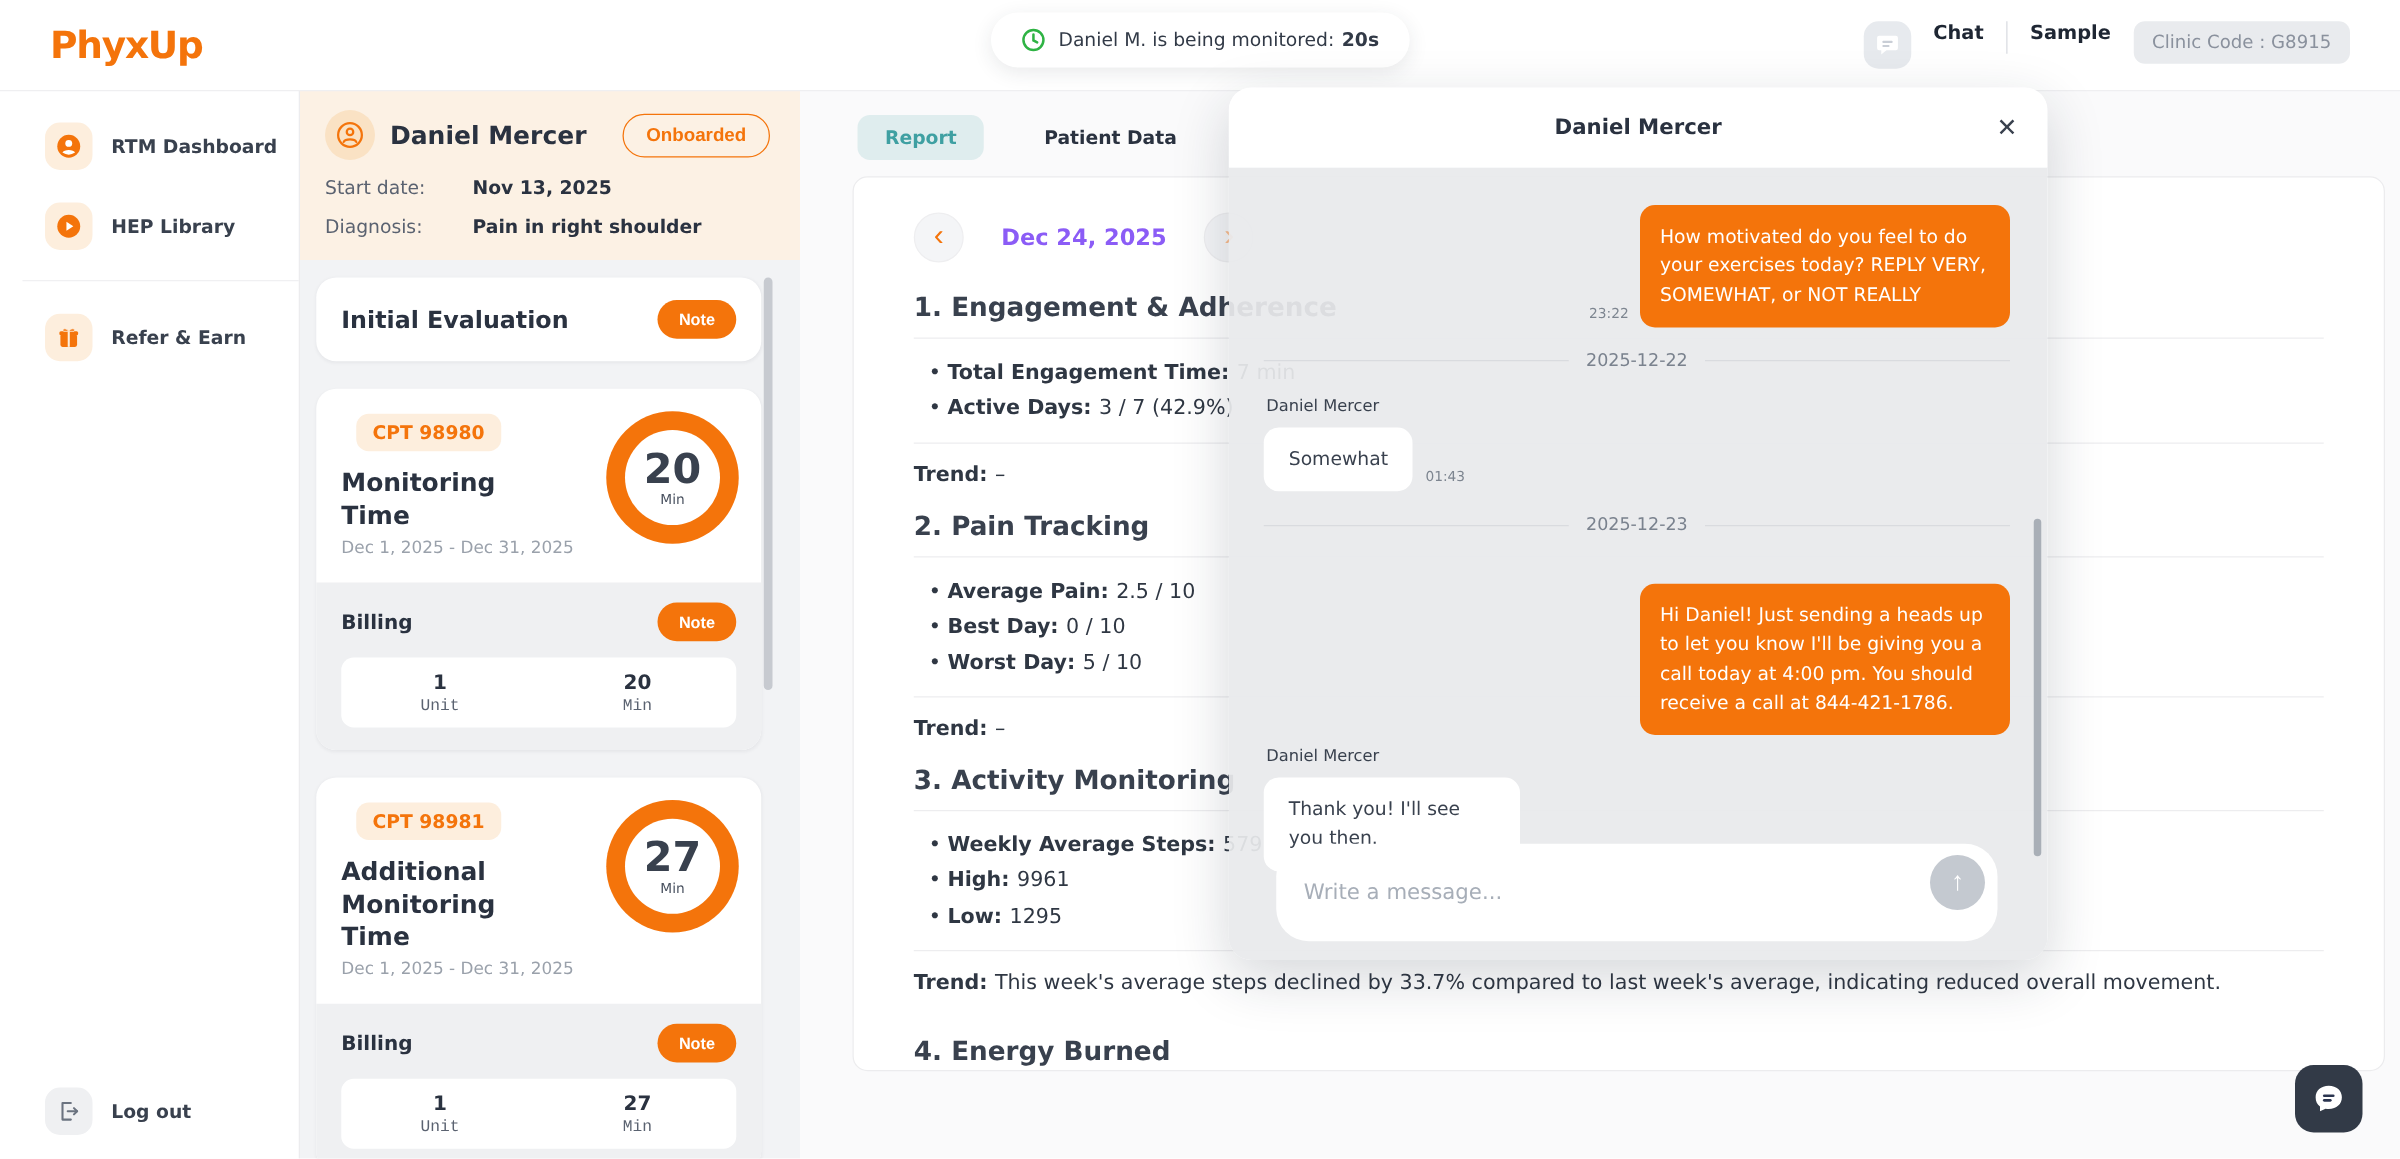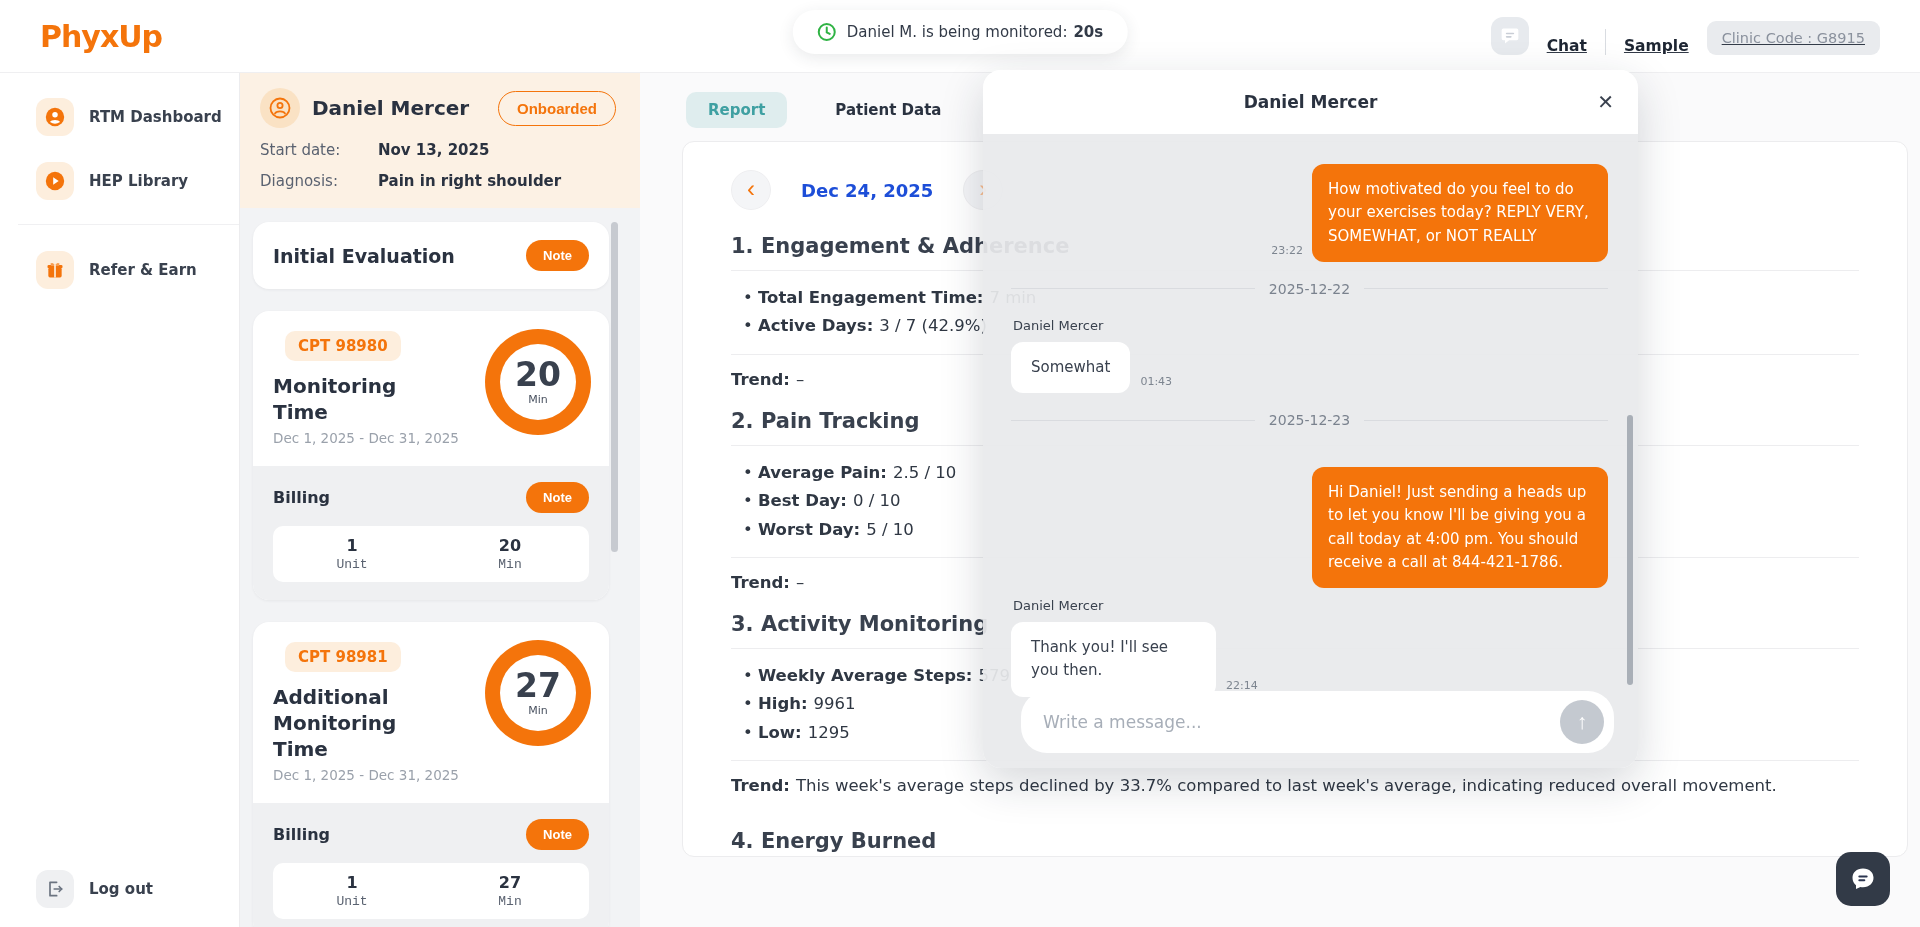--- a/index.html
+++ b/index.html
@@ -8,21 +8,21 @@
   .app { position:relative; width:1920px; height:927px; background:#fff; overflow:hidden; }
 
   
   .header { position:absolute; left:0; top:0; width:1920px; height:72px; background:#fff;
             box-shadow:0 1px 0 #efeff1; display:flex; align-items:center; padding:0 40px; z-index:30; }
   .logo { color:#F4740B; font-size:30px; font-weight:800; letter-spacing:-1px; }
   .monitor-pill { position:absolute; left:50%; top:10px; transform:translateX(-50%); height:44px;
                   background:#fff; border-radius:22px; box-shadow:0 4px 16px rgba(40,50,60,.10);
                   display:flex; align-items:center; gap:10px; padding:0 24px; font-size:15px; color:#323A47; }
   .monitor-pill b { font-weight:800; }
-  .hdr-right { margin-left:auto; display:flex; align-items:flex-end; gap:18px;text-decoration:underline; }
+  .hdr-right { margin-left:auto; display:flex; align-items:flex-start; gap:18px; }
   .hdr-chat-ic { width:38px; height:38px; border-radius:12px; background:#E7EAEE; display:flex; align-items:center; justify-content:center; }
   .hdr-label { font-size:15.5px; font-weight:600; color:#1E2633; }
   .hdr-divider { width:1px; height:26px; background:#D9DCE1; }
   .clinic-pill { background:#E9EBEE; color:#8A919D; font-size:14.5px; padding:9px 15px; border-radius:9px; }
 
   
   .sidebar { position:absolute; left:0; top:72px; width:240px; bottom:0; background:#fff; border-right:1px solid #ECECEE; }
   .side-item { display:flex; align-items:center; gap:15px; margin:26px 0 0 36px; cursor:pointer; }
   .side-ic { width:38px; height:38px; border-radius:12px; background:#FDEEDD; display:flex; align-items:center; justify-content:center; }
   .side-label { font-size:15px; font-weight:600; color:#39414E; }
@@ -74,21 +74,21 @@
   .tabs { display:flex; align-items:center; gap:48px; padding:20px 0 0 46px; }
   .tab { font-size:15px; font-weight:600; color:#2A3240; padding:9px 0; cursor:pointer;text-align:right; }
   .tab.active { background:#DFEDEE; color:#3FA0A2; padding:9px 22px; border-radius:10px; }
   .report-card { position:absolute; left:42px; top:69px; right:12px; height:716px; background:#fff;
                  border:1px solid #ECECEE; border-radius:12px; padding:28px 48px 0; overflow:hidden; }
   .datenav { display:flex; align-items:center; gap:30px; margin-bottom:24px; }
   .nav-btn { width:40px; height:40px; border-radius:50%; background:#F4F5F7; border:1px solid #EEEEF0;
              display:flex; align-items:center; justify-content:center; font-size:24px; color:#F4740B;
              cursor:pointer; line-height:1; padding-bottom:3px; }
   .nav-btn.next { color:#F8BA8D; }
-  .date-label { font-size:18px; font-weight:800; color:#1d4ed8; }
+  .date-label { font-size:18px; font-weight:800; color:#8b5cf6; }
   .sec-title { font-size:21px; font-weight:800; color:#39414E; margin:20px 0 12px; }
   .sec-hr { border:none; border-top:1px solid #EDEDEF; }
   .sec-ul { list-style:none; margin:13px 0 13px 12px; }
   .sec-ul li { font-size:16.5px; color:#2F3743; line-height:1.72; }
   .sec-ul li::before { content:"• "; }
   .b-label { font-weight:700; }
   .b-val { margin-left:6px; }
   .trend { font-size:16.5px; margin:15px 0 10px; color:#2F3743; }
   .trend .b-label { font-weight:700; }
 
@@ -105,21 +105,21 @@
   .m-time { font-size:11px; color:#7D8590; margin-bottom:5px; flex:0 0 auto; }
   .bubble-out { background:#F4740B; color:#fff; border-radius:12px; padding:14px 16px; font-size:15px;
                 line-height:1.55; max-width:296px; }
   .m-divider { display:flex; align-items:center; gap:14px; color:#7A828E; font-size:14px; margin:19px 0; }
   .m-divider::before, .m-divider::after { content:""; flex:1; height:1px; background:#D9DBDF; }
   .m-sender { font-size:13px; color:#39414E; margin:2px 0 9px 2px; }
   .m-in { display:flex; align-items:flex-end; gap:10px; }
   .bubble-in { background:#fff; color:#39414E; border-radius:12px; padding:14px 20px; font-size:15px;
                line-height:1.55; }
   .m-gap { height:20px; }
-  .chat-input-bar { position:absolute; left:38px; right:24px; bottom:15px; height:62px; background:#fff;
+  .chat-input-bar { position:absolute; left:38px; right:40px; bottom:15px; height:78px; background:#fff;
                     border-radius:26px; display:flex; padding:0 64px 0 22px; }
   .chat-input { border:none; outline:none; font-size:17px; width:100%; color:#2A3240; font-family:inherit; background:transparent; }
   .chat-input::placeholder { color:#A7AEB8; }
   .send-btn { position:absolute; right:10px; top:9px; width:44px; height:44px; border-radius:50%;
               background:#C4C9D0; border:none; color:#fff; font-size:21px; cursor:pointer;
               display:flex; align-items:center; justify-content:center; }
   .mscroll { position:absolute; right:5px; top:345px; width:6px; height:270px; background:#A9AFB7; border-radius:3px; }
 
   
   .intercom { position:absolute; left:1836px; top:852px; width:54px; height:54px; border-radius:15px;

